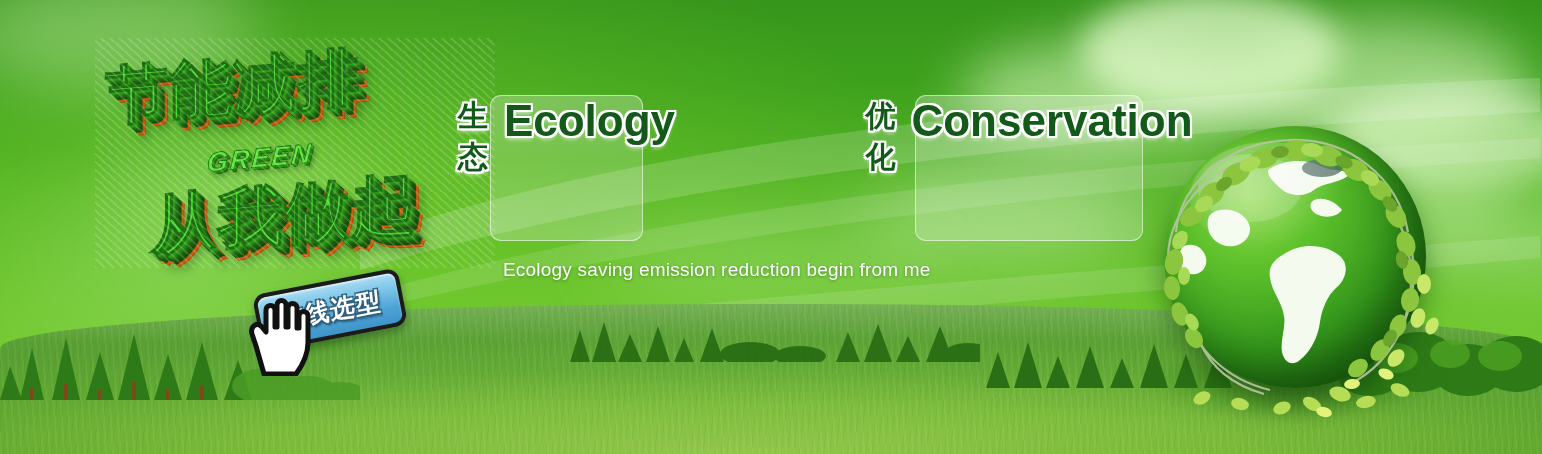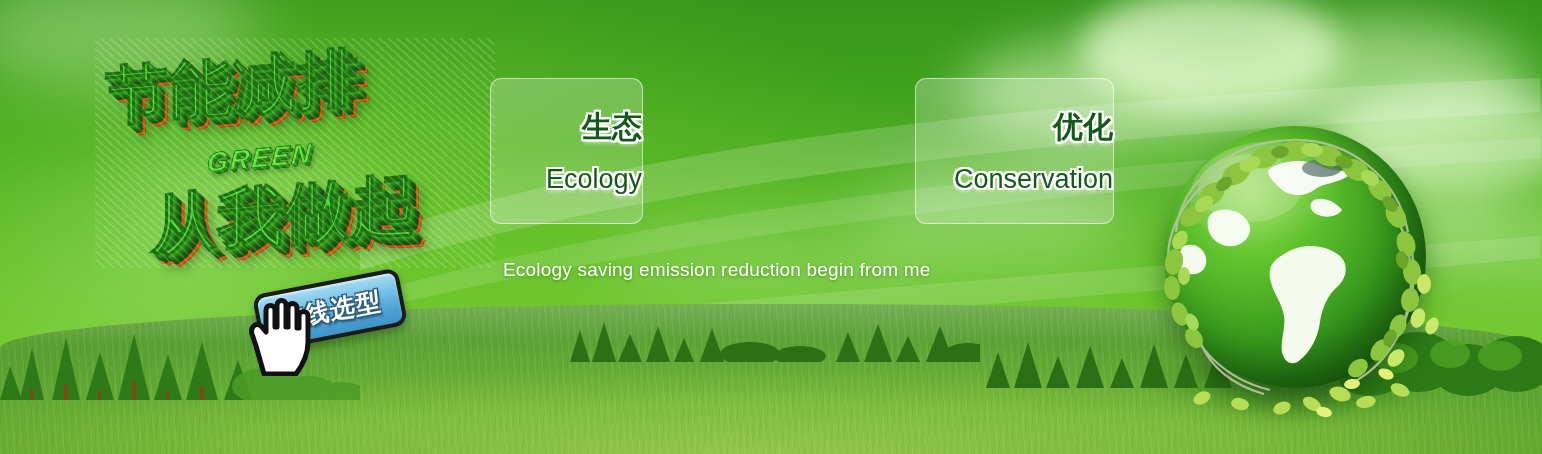--- a/index.html
+++ b/index.html
@@ -91,36 +91,36 @@
       14px 15px 11px rgba(10,50,4,.45);
   }
   .hl-tex{
     position:absolute;inset:0;pointer-events:none;opacity:.16;
     background-image:repeating-linear-gradient(42deg,rgba(255,255,255,.9) 0 2px,rgba(0,0,0,0) 2px 6px);
     mix-blend-mode:screen;
   }
 
   
   .feature-box{
-    position:absolute;top:78px;height:146px;
+    position:absolute;top:95px;height:146px;
     border:1px solid rgba(255,255,255,.55);
     border-radius:11px;
     background:linear-gradient(180deg,rgba(255,255,255,.26) 0%,rgba(255,255,255,.17) 45%,rgba(255,255,255,.23) 100%);
-    display:flex;flex-direction:column;align-items:flex-end;justify-content:center;
+    display:flex;flex-direction:row;align-items:flex-start;justify-content:center;
     gap:16px;
   }
   .fb-cn{
     font-size:30px;font-weight:bold;color:#12591a;
     text-shadow:
       -2px -2px 0 #fff,2px -2px 0 #fff,-2px 2px 0 #fff,2px 2px 0 #fff,
       0 -2px 0 #fff,0 2px 0 #fff,-2px 0 0 #fff,2px 0 0 #fff,
       0 3px 4px rgba(255,255,255,.8);
   }
   .fb-en{
-    font-size:27px;font-weight:normal;color:#12591a;
+    font-size:44px;font-weight:bold;color:#12591a;
     text-shadow:
       -2px -2px 0 #fff,2px -2px 0 #fff,-2px 2px 0 #fff,2px 2px 0 #fff,
       0 -2px 0 #fff,0 2px 0 #fff,-2px 0 0 #fff,2px 0 0 #fff,
       0 3px 4px rgba(255,255,255,.75);
   }
 
   .tagline{
     position:absolute;left:503px;top:259px;
     font-size:19px;color:#ffffff;letter-spacing:.2px;
     text-shadow:0 1px 3px rgba(20,70,10,.45);
@@ -292,21 +292,21 @@
     <div class="hl-line l2">从我做起</div>
     <div class="hl-tex"></div>
   </div>
 
   <div class="feature-box" style="left:490px;width:153px;">
     <div class="fb-cn">生态</div>
     <div class="fb-en">Ecology</div>
   </div>
 
 
-  <div class="feature-box" style="left:915px;width:199px;">
+  <div class="feature-box" style="left:915px;width:228px;">
     <div class="fb-cn">优化</div>
     <div class="fb-en">Conservation</div>
   </div>
 
   <div class="tagline">Ecology saving emission reduction begin from me</div>
 
   <div class="cta-wrap">
     <div class="cta-btn">
       <span class="cta-label">在线选型</span>
     </div>

